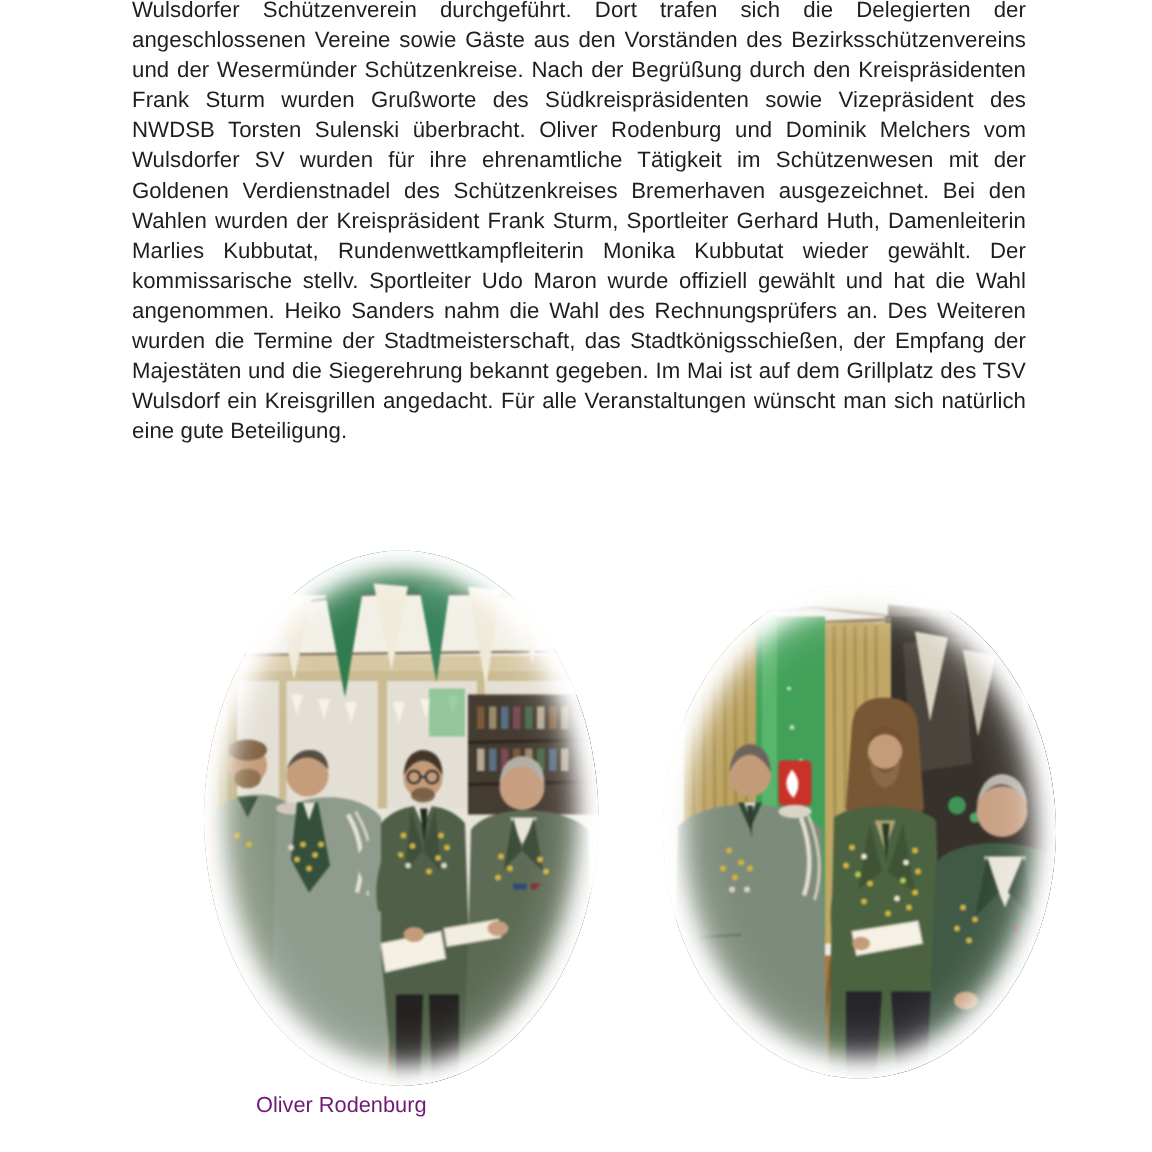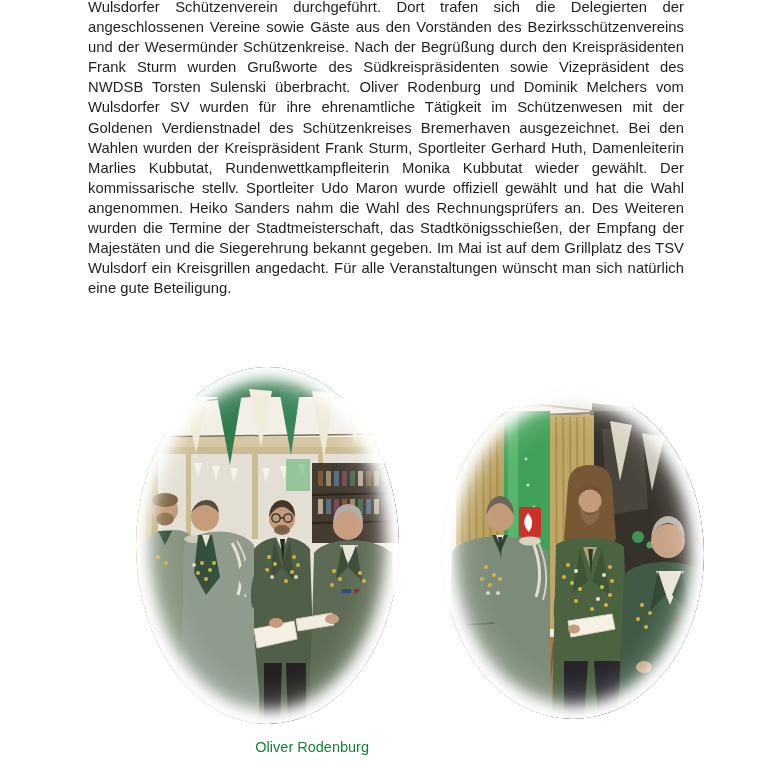--- a/index.html
+++ b/index.html
@@ -16,22 +16,22 @@
     position:absolute;border-radius:50%;overflow:hidden;background:#fff;
   }
   .photo svg{position:absolute;left:0;top:0;width:100%;height:100%;filter:blur(.55px) saturate(.95);}
   .feather{
     position:absolute;inset:0;border-radius:50%;pointer-events:none;
     box-shadow:inset 0 0 14px 12px #ffffff, inset 0 0 34px 10px rgba(255,255,255,.65);
   }
   .photo-left{left:96px;top:351px;width:263px;height:357px;}
   .photo-right{left:402px;top:373px;width:262px;height:330px;}
   .caption{
-    position:absolute;margin:10px;text-align:right;
-    font-size:14.5px;color:#15803d;
+    position:absolute;margin:0;text-align:center;
+    font-size:14.5px;color:#701a75;
   }
   .caption-left{left:96px;top:729px;width:263px;}
   .caption-right{left:402px;top:734px;width:262px;}
 </style>
 </head>
 <body>
 
 <div class="page">
 
   <p class="body-text">Wulsdorfer Schützenverein durchgeführt. Dort trafen sich die Delegierten der angeschlossenen Vereine sowie Gäste aus den Vorständen des Bezirksschützenvereins und der Wesermünder Schützenkreise. Nach der Begrüßung durch den Kreispräsidenten Frank Sturm wurden Grußworte des Südkreispräsidenten sowie Vizepräsident des NWDSB Torsten Sulenski überbracht. Oliver Rodenburg und Dominik Melchers vom Wulsdorfer SV wurden für ihre ehrenamtliche Tätigkeit im Schützenwesen mit der Goldenen Verdienstnadel des Schützenkreises Bremerhaven ausgezeichnet. Bei den Wahlen wurden der Kreispräsident Frank Sturm, Sportleiter Gerhard Huth, Damenleiterin Marlies Kubbutat, Rundenwettkampfleiterin Monika Kubbutat wieder gewählt. Der kommissarische stellv. Sportleiter Udo Maron wurde offiziell gewählt und hat die Wahl angenommen. Heiko Sanders nahm die Wahl des Rechnungsprüfers an. Des Weiteren wurden die Termine der Stadtmeisterschaft, das Stadtkönigsschießen, der Empfang der Majestäten und die Siegerehrung bekannt gegeben. Im Mai ist auf dem Grillplatz des TSV Wulsdorf ein Kreisgrillen angedacht. Für alle Veranstaltungen wünscht man sich natürlich eine gute Beteiligung.</p>

